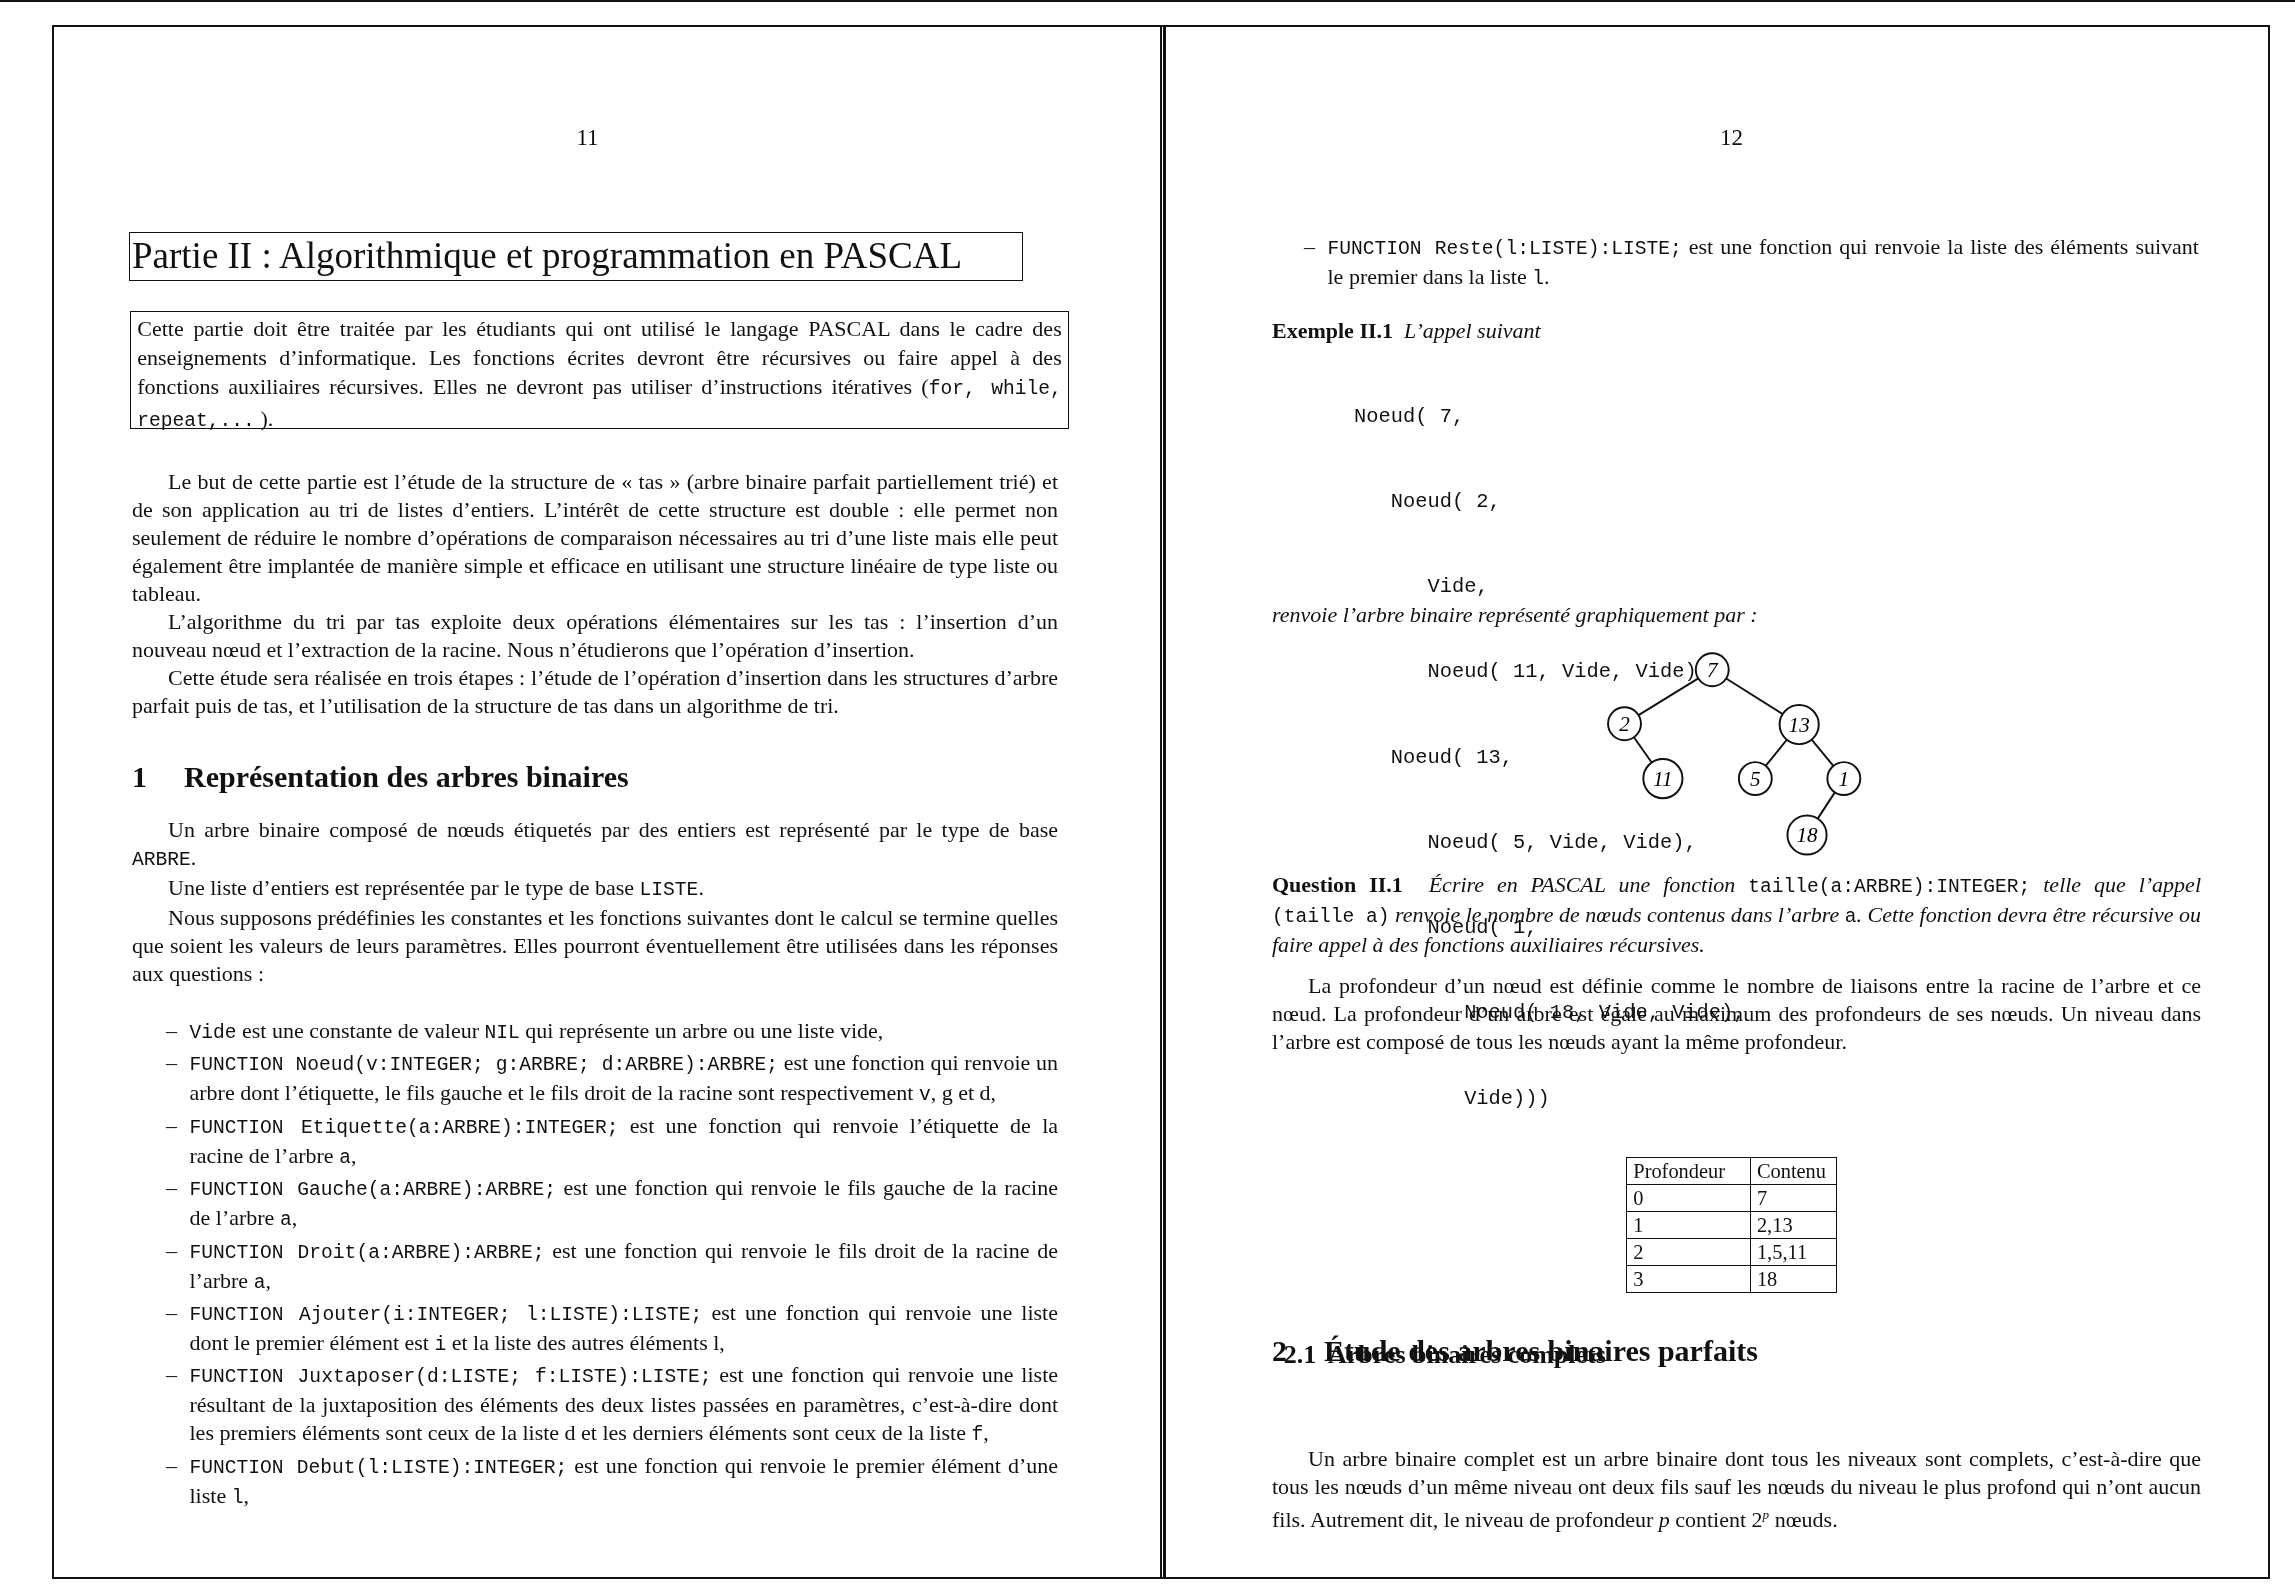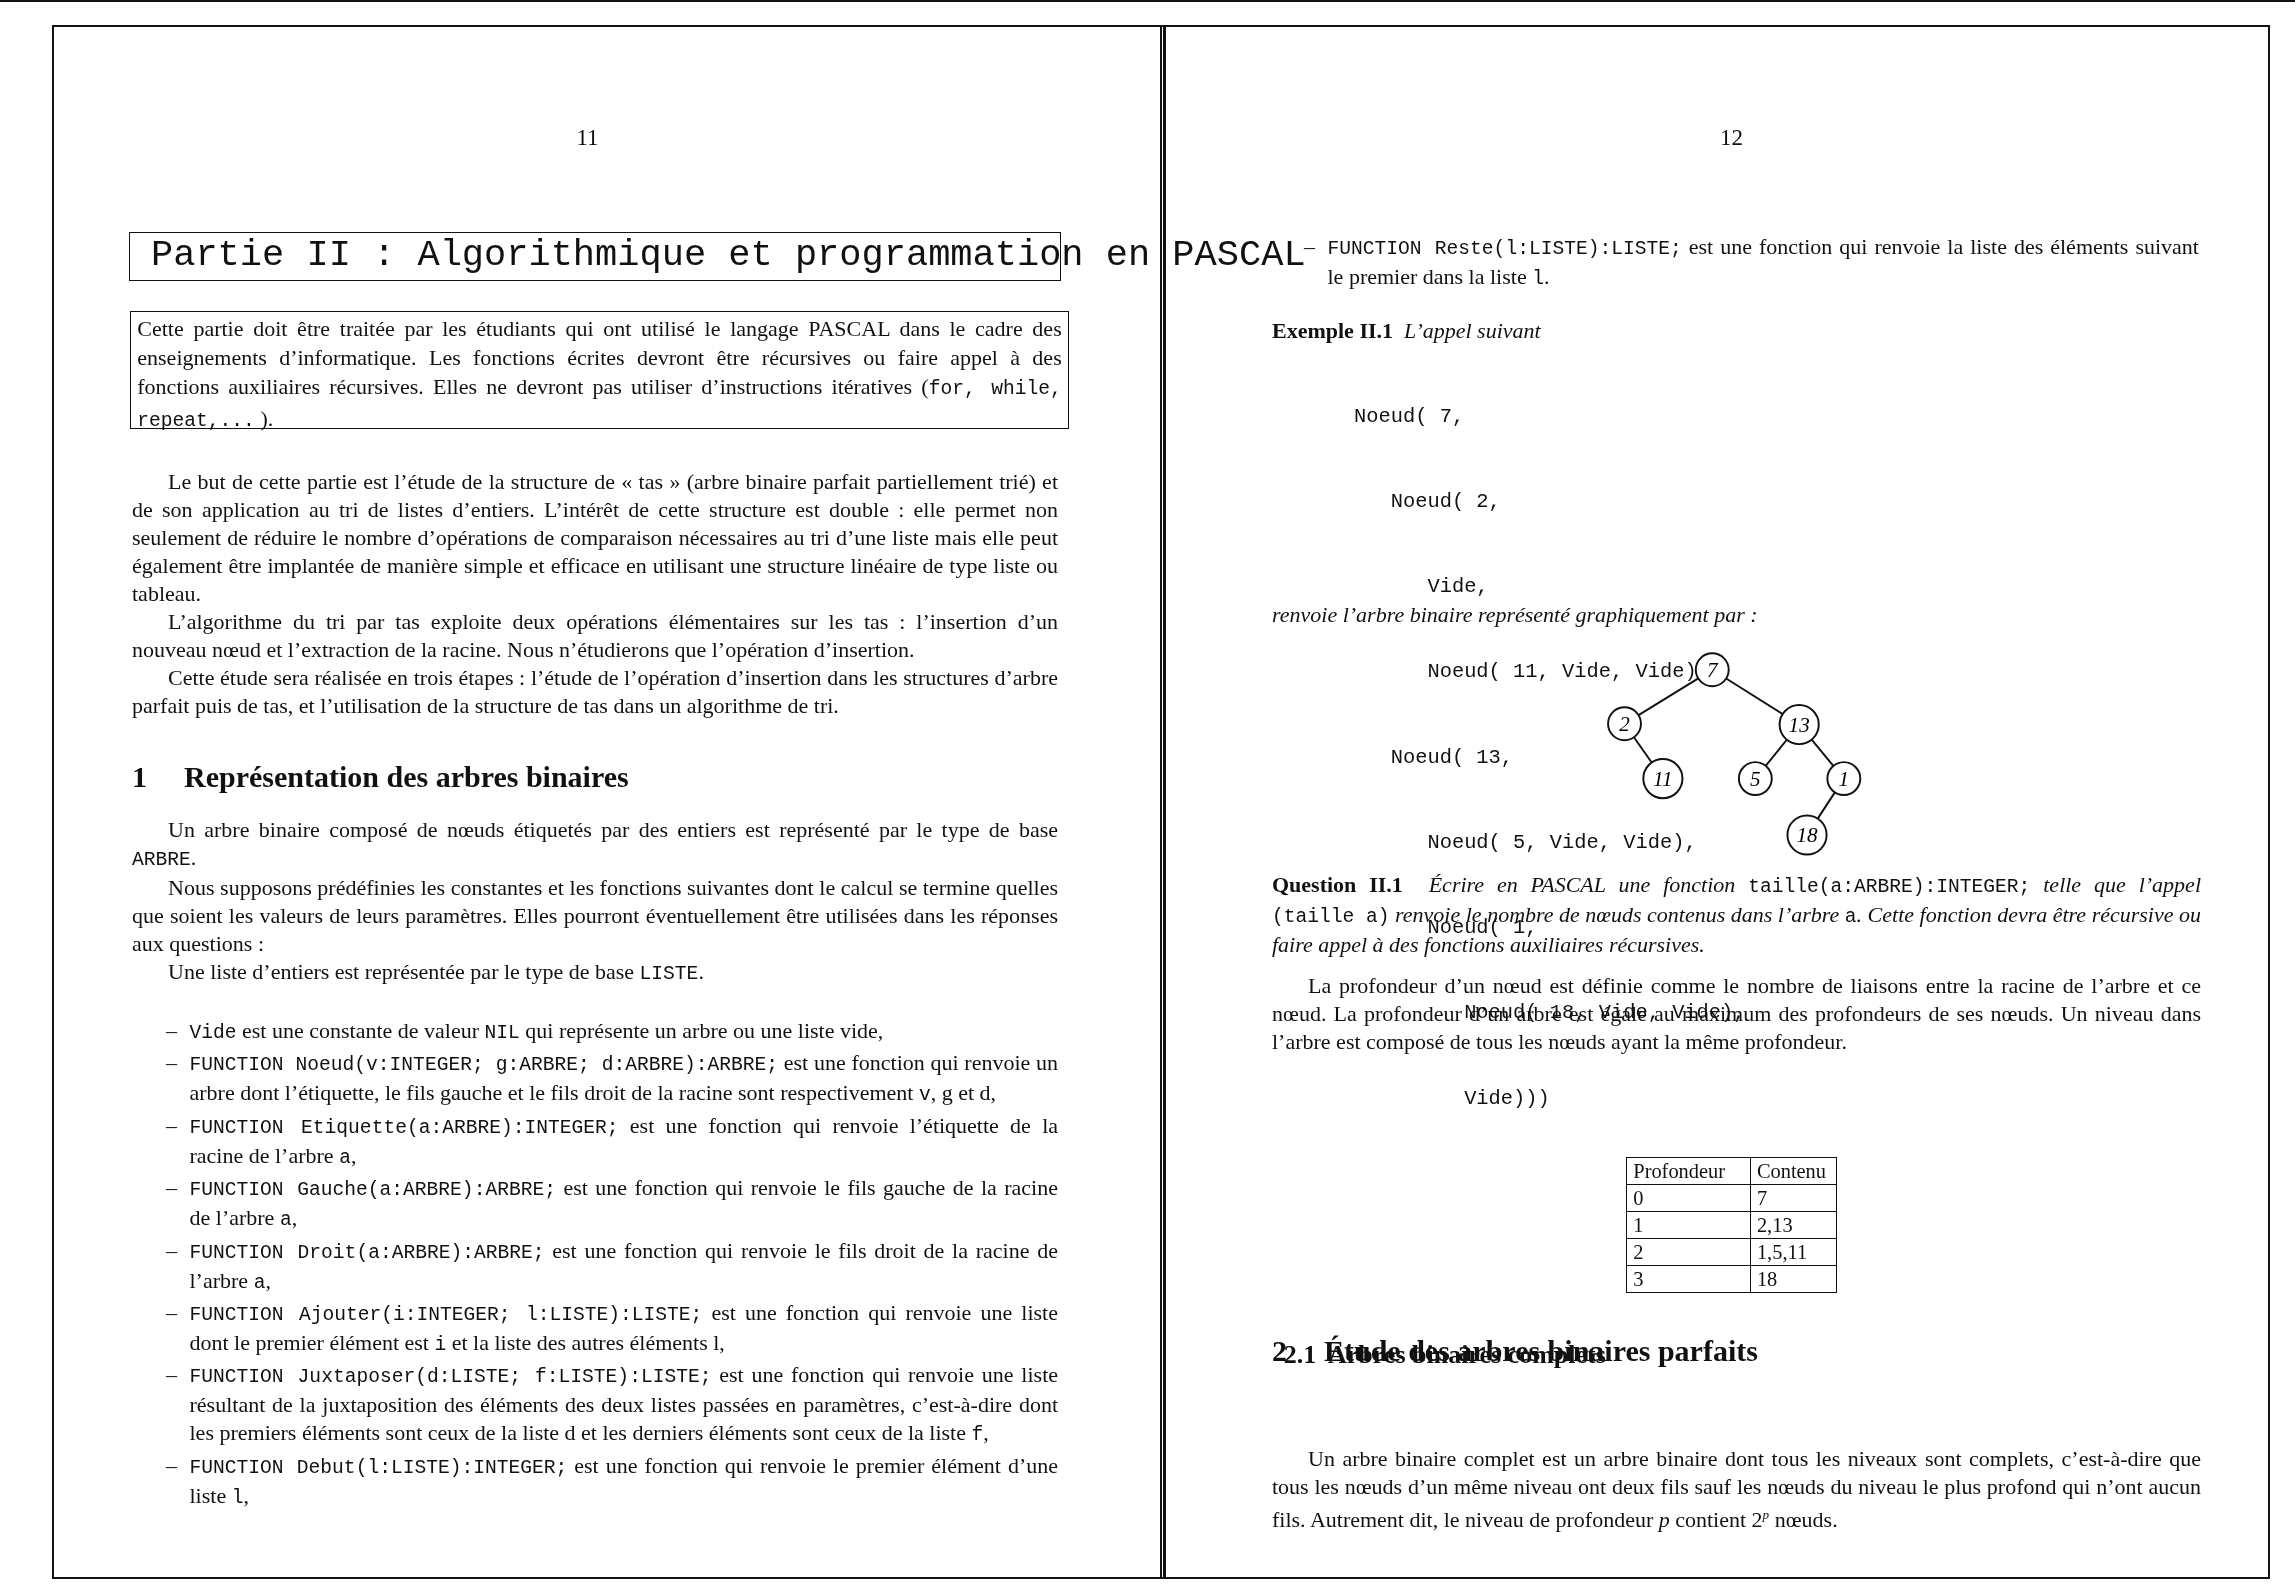--- a/index.html
+++ b/index.html
@@ -5,21 +5,21 @@
   html, body { margin:0; padding:0; background:#fff; }
   body { width:2295px; height:1594px; position:relative; overflow:hidden;
          font-family:"Liberation Serif", "DejaVu Serif", serif; color:#111; }
   .hline { position:absolute; background:#111; }
   .vline { position:absolute; background:#111; }
   .abs { position:absolute; }
   .pnum { font-size:23px; text-align:center; }
   .mono { font-family:"Liberation Mono", "DejaVu Sans Mono", monospace; font-size:19.6px; }
   .body-text { font-size:22px; line-height:28px; text-align:justify; }
   .p-indent { text-indent:36px; margin:0; }
-  .title-box { border:1.6px solid #111; padding:0 21px; font-size:37px; line-height:45px; white-space:nowrap;font-family:Liberation Mono, monospace; }
+  .title-box { border:1.6px solid #111; padding:0 2px; font-size:37px; line-height:45px; white-space:nowrap; }
   .intro-box { border:1.6px solid #111; padding:1.6px 6.3px 1.6px 6.3px; font-size:22px; line-height:29px; text-align:justify; box-sizing:border-box; }
   .h1 { font-weight:bold; font-size:30px; white-space:nowrap; }
   .h1 .num { display:inline-block; width:52px; }
   .h2 { font-weight:bold; font-size:26px; white-space:nowrap; }
   .h2 .num { display:inline-block; width:56px; }
   .bullets { list-style:none; margin:0; padding:0; }
   .bullets li { position:relative; padding-left:23.5px; margin-bottom:2.4px; text-align:justify; }
   .bullets li .dash { position:absolute; left:0; top:0; }
   .code { font-family:"Liberation Mono", "DejaVu Sans Mono", monospace; font-size:20.4px; line-height:28.4px; white-space:pre; }
   .italic { font-style:italic; }
@@ -55,22 +55,22 @@
     <p class="p-indent">L’algorithme du tri par tas exploite deux opérations élémentaires sur les tas : l’insertion d’un nouveau nœud et l’extraction de la racine. Nous n’étudierons que l’opération d’insertion.</p>
     <p class="p-indent">Cette étude sera réalisée en trois étapes : l’étude de l’opération d’insertion dans les structures d’arbre parfait puis de tas, et l’utilisation de la structure de tas dans un algorithme de tri.</p>
   </div>
 
   <div class="abs h1" style="left:132px;top:760px;">
     <span class="num">1</span><span>Représentation des arbres binaires</span>
   </div>
 
   <div class="abs body-text" style="left:132px;top:816px;width:926px;">
     <p class="p-indent"><span>Un arbre binaire composé de nœuds étiquetés par des entiers est représenté par le type de base </span><span class="mono">ARBRE</span><span>.</span></p>
+    <p class="p-indent"><span>Une liste d’entiers est représentée par le type de base </span><span class="mono">LISTE</span><span>.</span></p>
     <p class="p-indent">Nous supposons prédéfinies les constantes et les fonctions suivantes dont le calcul se termine quelles que soient les valeurs de leurs paramètres. Elles pourront éventuellement être utilisées dans les réponses aux questions :</p>
-    <p class="p-indent"><span>Une liste d’entiers est représentée par le type de base </span><span class="mono">LISTE</span><span>.</span></p>
   </div>
 
   <div class="abs body-text" style="left:166px;top:1017px;width:892px;">
     <ul class="bullets">
       <li><span class="dash">–</span><span class="mono">Vide</span><span> est une constante de valeur </span><span class="mono">NIL</span><span> qui représente un arbre ou une liste vide,</span></li>
       <li><span class="dash">–</span><span class="mono">FUNCTION Noeud(v:INTEGER; g:ARBRE; d:ARBRE):ARBRE;</span><span> est une fonction qui renvoie un arbre dont l’étiquette, le fils gauche et le fils droit de la racine sont respectivement </span><span class="mono">v</span><span>, g et d,</span></li>
       <li><span class="dash">–</span><span class="mono">FUNCTION Etiquette(a:ARBRE):INTEGER;</span><span> est une fonction qui renvoie l’étiquette de la racine de l’arbre </span><span class="mono">a</span><span>,</span></li>
       <li><span class="dash">–</span><span class="mono">FUNCTION Gauche(a:ARBRE):ARBRE;</span><span> est une fonction qui renvoie le fils gauche de la racine de l’arbre </span><span class="mono">a</span><span>,</span></li>
       <li><span class="dash">–</span><span class="mono">FUNCTION Droit(a:ARBRE):ARBRE;</span><span> est une fonction qui renvoie le fils droit de la racine de l’arbre </span><span class="mono">a</span><span>,</span></li>
       <li><span class="dash">–</span><span class="mono">FUNCTION Ajouter(i:INTEGER; l:LISTE):LISTE;</span><span> est une fonction qui renvoie une liste dont le premier élément est </span><span class="mono">i</span><span> et la liste des autres éléments l,</span></li>

